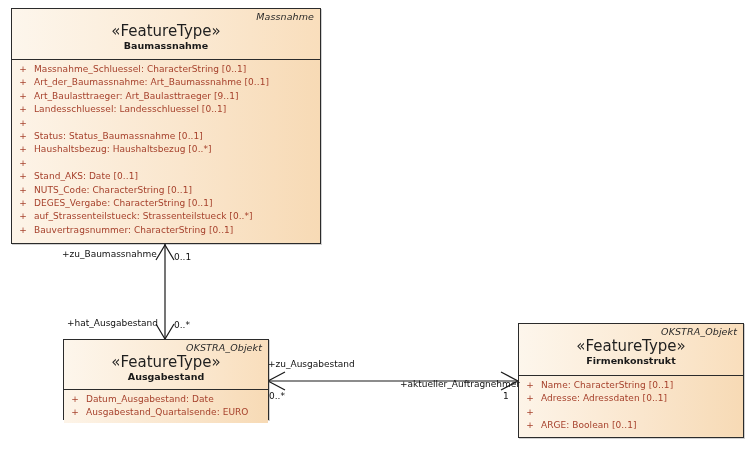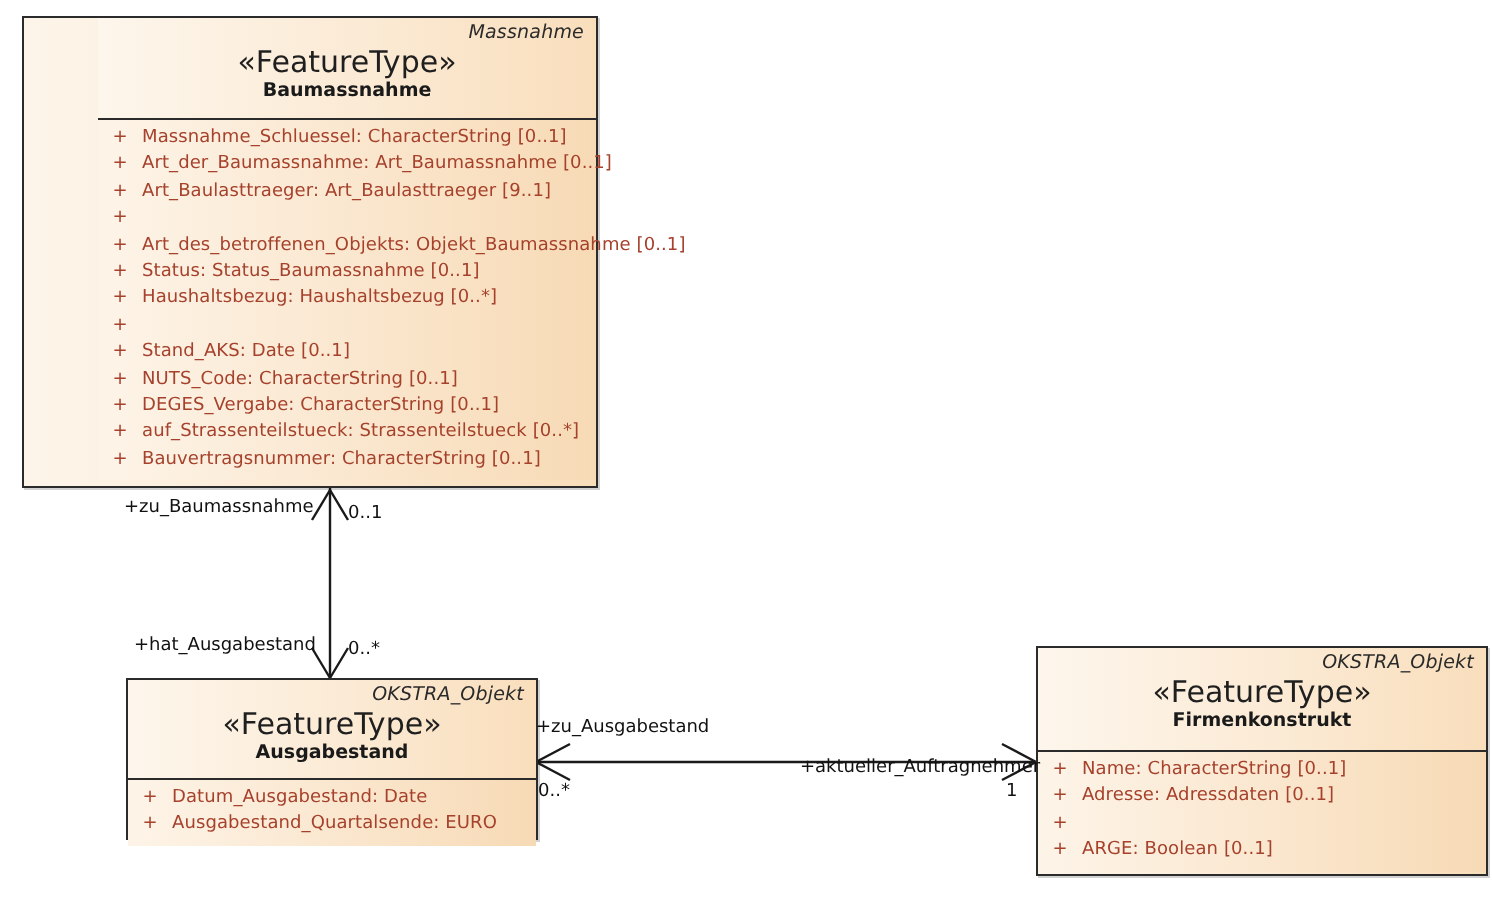--- a/index.html
+++ b/index.html
@@ -137,45 +137,45 @@
 
     <polyline points="156,324 165,339 174,324" fill="none" stroke="#1a1a1a" stroke-width="1.2"></polyline>
 
     <line x1="269" y1="381" x2="517" y2="381" stroke="#1a1a1a" stroke-width="1.2"></line>
 
     <polyline points="285,372 268,381 285,390" fill="none" stroke="#1a1a1a" stroke-width="1.2"></polyline>
 
     <polyline points="501,372 518,381 501,390" fill="none" stroke="#1a1a1a" stroke-width="1.2"></polyline>
   </svg>
 
-  <div class="uml-class" style="left:11px; top:8px; width:288px; height:236px;padding-left:37px;">
+  <div class="uml-class" style="left:11px; top:8px; width:310px; height:236px;">
     <div class="uml-header" style="height:51px;">
       <span class="pkg-name">Massnahme</span>
       <span class="stereotype">«FeatureType»</span>
       <span class="class-name">Baumassnahme</span>
     </div>
     <div class="uml-attrs">
       <div class="attr-row">
         <span class="attr-vis">+</span>
         <span class="attr-text">Massnahme_Schluessel: CharacterString [0..1]</span>
       </div>
       <div class="attr-row">
         <span class="attr-vis">+</span>
         <span class="attr-text">Art_der_Baumassnahme: Art_Baumassnahme [0..1]</span>
       </div>
       <div class="attr-row">
         <span class="attr-vis">+</span>
         <span class="attr-text">Art_Baulasttraeger: Art_Baulasttraeger [9..1]</span>
       </div>
       <div class="attr-row">
         <span class="attr-vis">+</span>
-      </div>
-      <div class="attr-row">
-        <span class="attr-vis">+</span>
-        <span class="attr-text">Art_des_betroffenen_Objekts: Objekt_Baumassnahme [0..1]</span>
+        <span class="attr-text">Landesschluessel: Landesschluessel [0..1]</span>
+      </div>
+      <div class="attr-row">
+        <span class="attr-vis">+</span>
       </div>
       <div class="attr-row">
         <span class="attr-vis">+</span>
         <span class="attr-text">Status: Status_Baumassnahme [0..1]</span>
       </div>
       <div class="attr-row">
         <span class="attr-vis">+</span>
         <span class="attr-text">Haushaltsbezug: Haushaltsbezug [0..*]</span>
       </div>
       <div class="attr-row">

